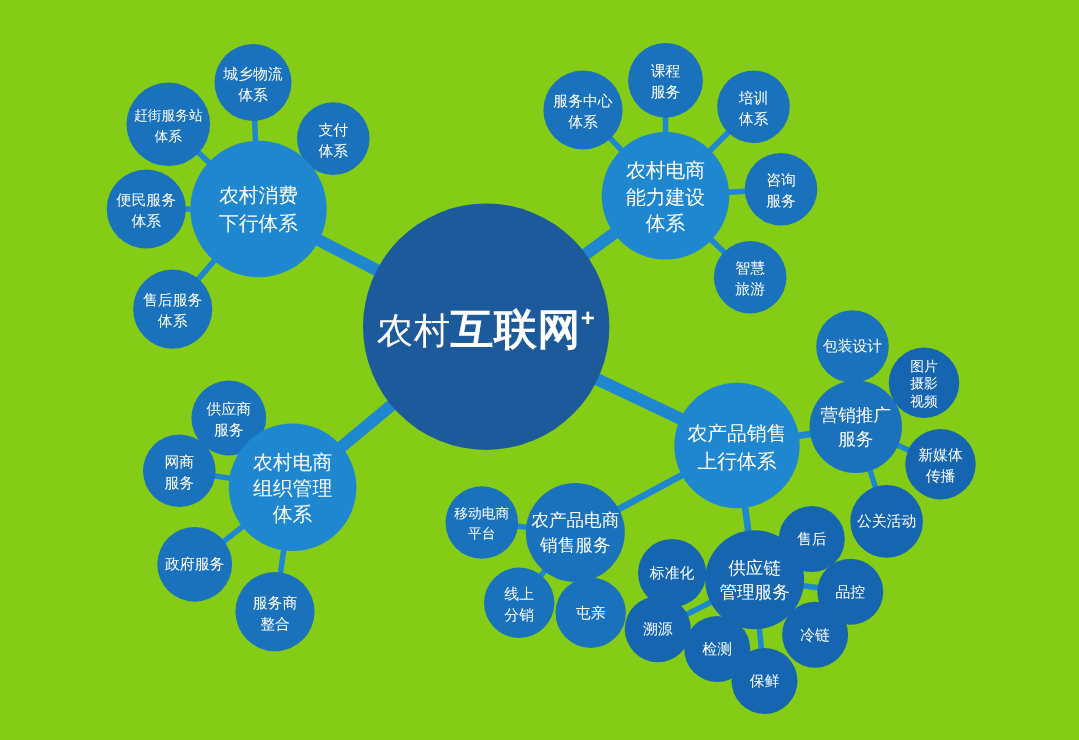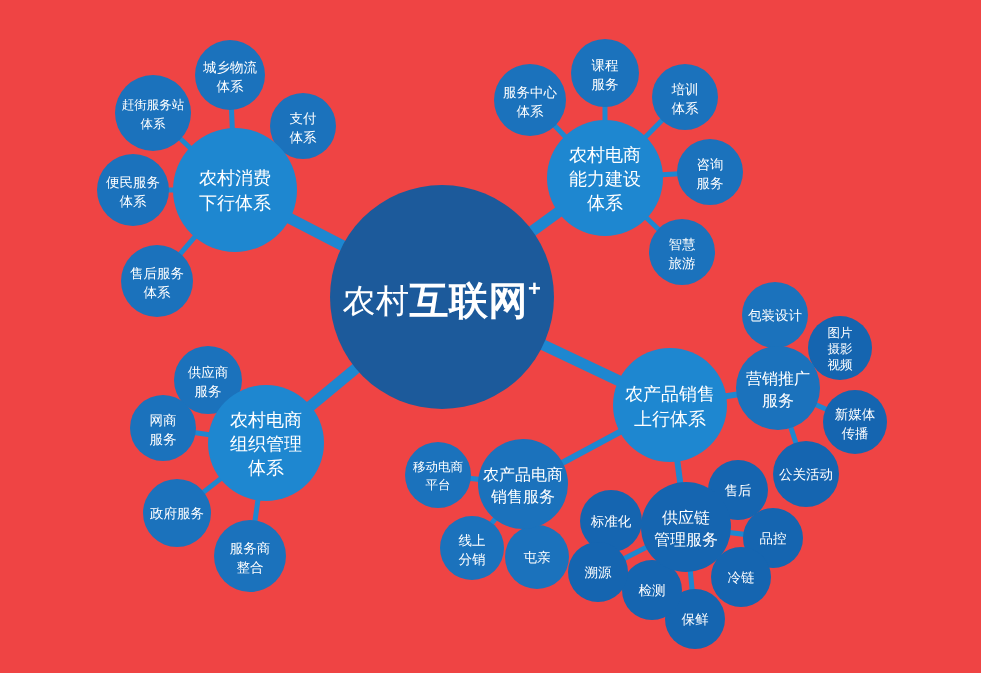--- a/index.html
+++ b/index.html
@@ -8,21 +8,21 @@
     padding: 0;
     background: #ffffff;
   }
   body {
     font-family: "Liberation Sans", "DejaVu Sans", sans-serif;
   }
   #diagram-root {
     position: relative;
     width: 981px;
     height: 673px;
-    background: #ef4444;
+    background: #84cc16;
     overflow: hidden;
   }
   #diagram-svg {
     position: absolute;
     left: 0;
     top: 0;
     width: 981px;
     height: 673px;
     display: block;
   }

